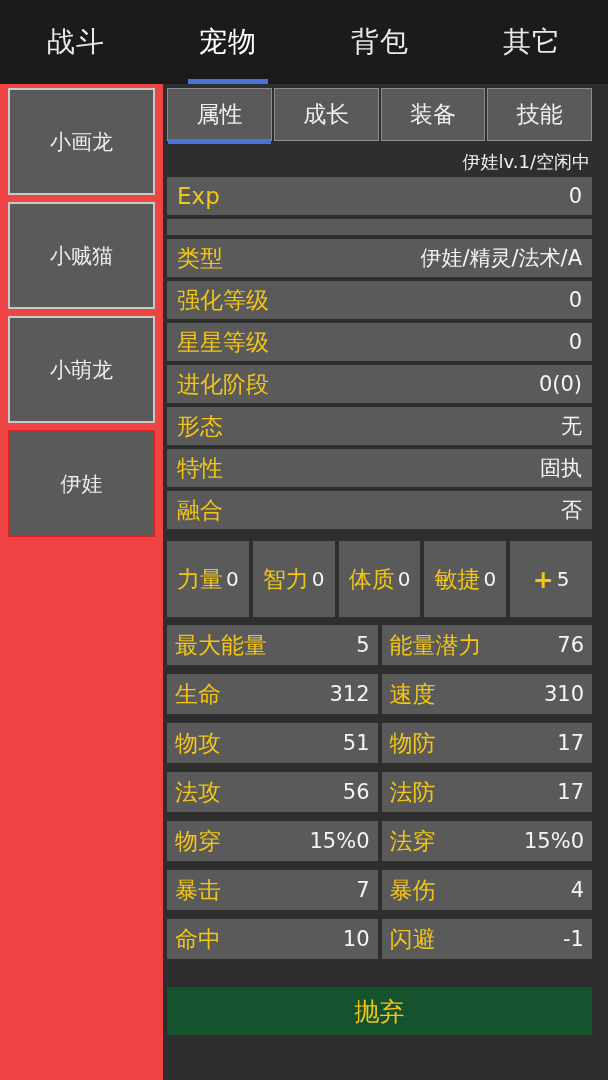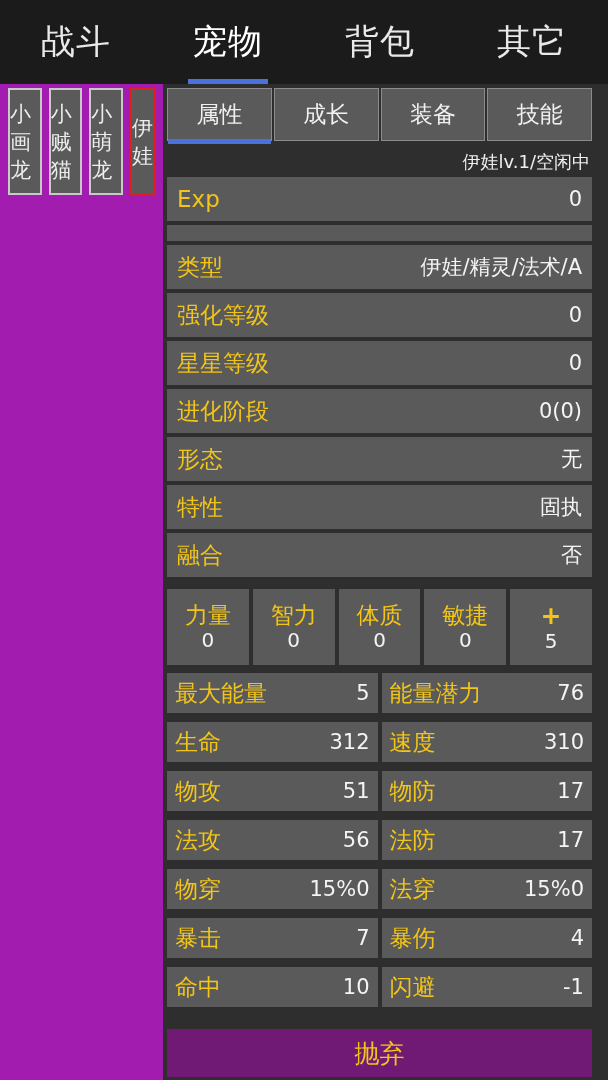--- a/index.html
+++ b/index.html
@@ -25,21 +25,21 @@
     flex: 0 0 84px;
     position: relative;
   }
   .topnav-item {
     flex: 1 1 0;
     height: 84px;
     display: flex;
     align-items: center;
     justify-content: center;
     color: #e9e9e9;
-    font-size: 34px;
+    font-size: 28px;
     letter-spacing: 1px;
     position: relative;
     cursor: pointer;
   }
   .topnav-item.active { color: #ffffff; }
   .topnav-item.active::after {
     content: "";
     position: absolute;
     left: 24%; right: 24%;
     bottom: 0;
@@ -53,22 +53,23 @@
     display: flex;
     min-height: 0;
   }
 
   
   .sidebar {
     width: 163px;
     flex: 0 0 163px;
     padding: 4px 8px 0 8px;
     display: flex;
+    flex-direction: column;
     gap: 7px;
-    background: #a21caf;
+    background: #ef4444;
   }
   .pet-card {
     height: 107px;
     background: #5a5a5a;
     border: 2px solid #c9c9c9;
     display: flex;
     align-items: center;
     justify-content: center;
     color: #ededed;
     font-size: 21px;
@@ -117,21 +118,21 @@
     align-items: center;
     justify-content: flex-end;
     color: #efefef;
     font-size: 18px;
     padding-right: 2px;
     margin-top: 6px;
   }
 
   
   .row {
-    height: 44px;
+    height: 38px;
     background: #5a5a5a;
     display: flex;
     align-items: center;
     justify-content: space-between;
     padding: 0 10px;
     margin-bottom: 4px;
   }
   .row .k { color: #f2c517; font-size: 23px; white-space: nowrap; }
   .row .v { color: #f4f4f4; font-size: 21px; white-space: nowrap; }
 
@@ -154,21 +155,21 @@
   .attrs {
     display: flex;
     gap: 4px;
     margin-bottom: 8px;
   }
   .attr {
     flex: 1 1 0;
     height: 76px;
     background: #5a5a5a;
     display: flex;
-    flex-direction: column;
+    flex-direction: row;
     align-items: center;
     justify-content: center;
     gap: 3px;
     cursor: pointer;
   }
   .attr .k { color: #f2c517; font-size: 23px; line-height: 1; }
   .attr .v { color: #f4f4f4; font-size: 20px; line-height: 1; }
   .attr.plus .k { font-size: 25px; font-weight: bold; }
 
   
@@ -184,28 +185,28 @@
     display: flex;
     align-items: center;
     justify-content: space-between;
     padding: 0 8px;
   }
   .stat .k { color: #f2c517; font-size: 23px; white-space: nowrap; }
   .stat .v { color: #f4f4f4; font-size: 21px; white-space: nowrap; }
 
   .discard {
     height: 48px;
-    background: #701a75;
+    background: #14532d;
     display: flex;
     align-items: center;
     justify-content: center;
     color: #f2c517;
     font-size: 25px;
     cursor: pointer;
-    margin-top: 16px;
+    margin-top: 22px;
   }
 </style>
 </head>
 <body>
 
 <div id="app">
 
   <div class="topnav" id="topnav">
       <div class="topnav-item">战斗</div>
       <div class="topnav-item active">宠物</div>

